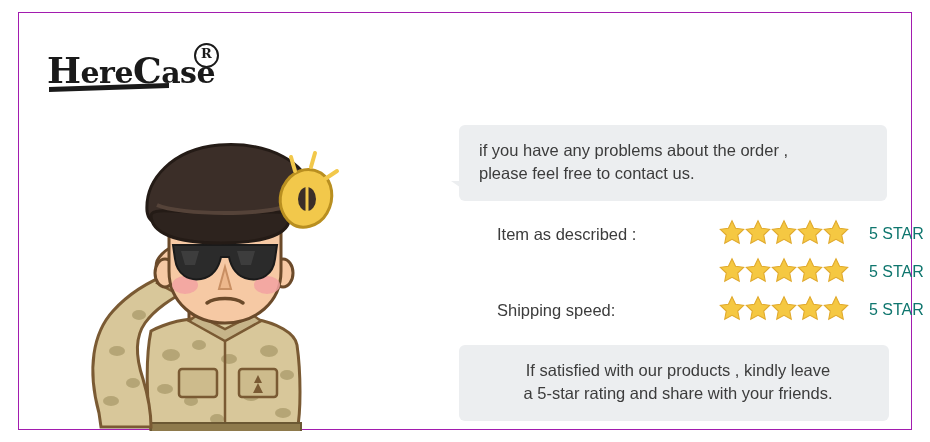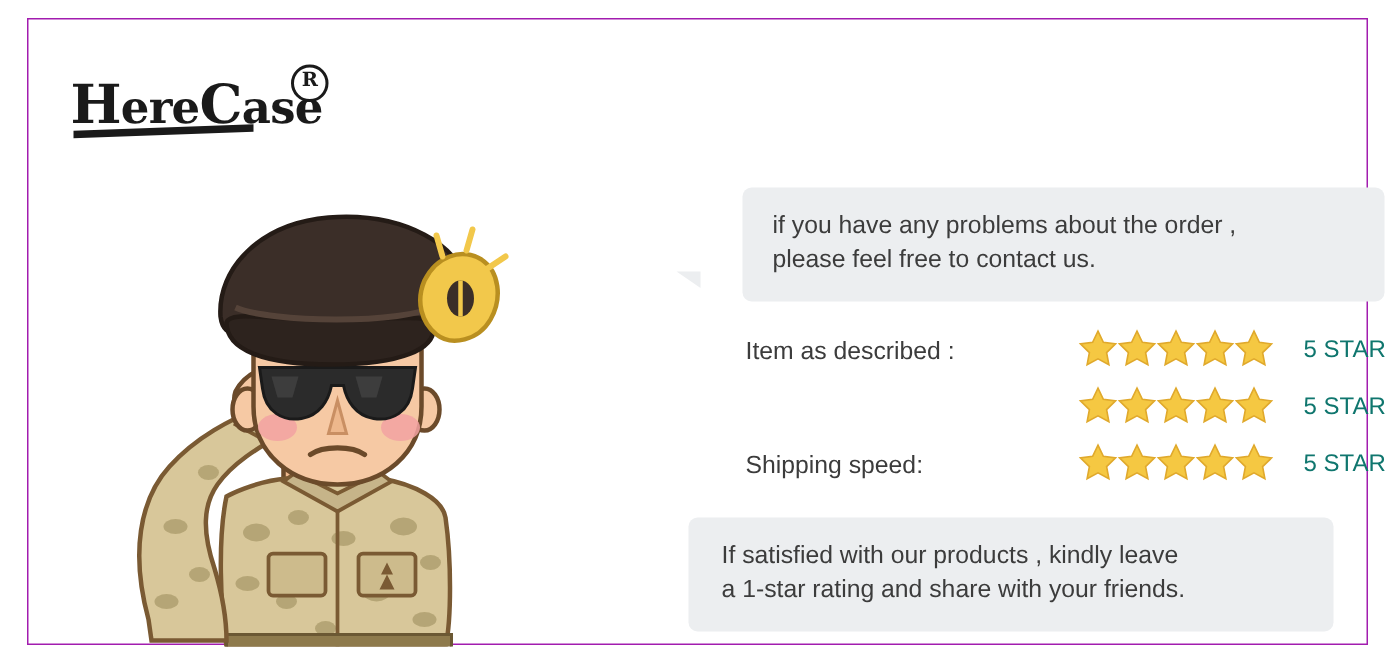--- a/index.html
+++ b/index.html
@@ -126,21 +126,20 @@
   
   #bubble {
     position: absolute;
     left: 440px;
     top: 112px;
     width: 428px;
     background: #eceef0;
     border-radius: 6px;
     padding: 14px 18px 16px 20px;
     box-sizing: border-box;
-    margin-left: 36px;
   }
   #bubble .bubble-line {
     font-size: 16.5px;
     color: #3c3c3c;
     line-height: 23px;
     white-space: nowrap;
   }
   #bubble-tail {
     position: absolute;
     left: 432px;
@@ -203,20 +202,21 @@
     background: #eceef0;
     border-radius: 6px;
     padding: 14px 14px 16px 22px;
     box-sizing: border-box;
   }
   #footer-note .note-line {
     font-size: 16.5px;
     color: #3c3c3c;
     line-height: 23px;
     white-space: nowrap;
+    text-align: center;
   }
 </style>
 </head>
 <body>
 
 <div id="page">
   <div id="frame">
 
     <div id="logo">
       <div class="logo-text">
@@ -395,17 +395,17 @@
               <path d="M12 1.6l3.3 6.9 7.5 1-5.5 5.3 1.4 7.5-6.7-3.6-6.7 3.6 1.4-7.5-5.5-5.3 7.5-1z" fill="#f5c842" stroke="#e0a92c" stroke-width="1"></path>
             </svg>
         </div>
         <div class="rating-value">5 STAR</div>
       </div>
 
     </div>
 
     <div id="footer-note">
       <div class="note-line">If satisfied with our products ,  kindly leave</div>
-      <div class="note-line">a 1-star rating and share with your friends.</div>
+      <div class="note-line">a 5-star rating and share with your friends.</div>
     </div>
 
   </div>
 </div>
 
 </body></html>

